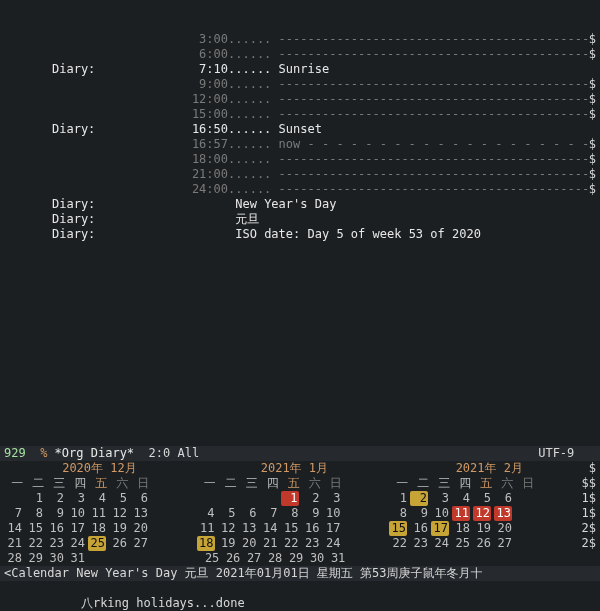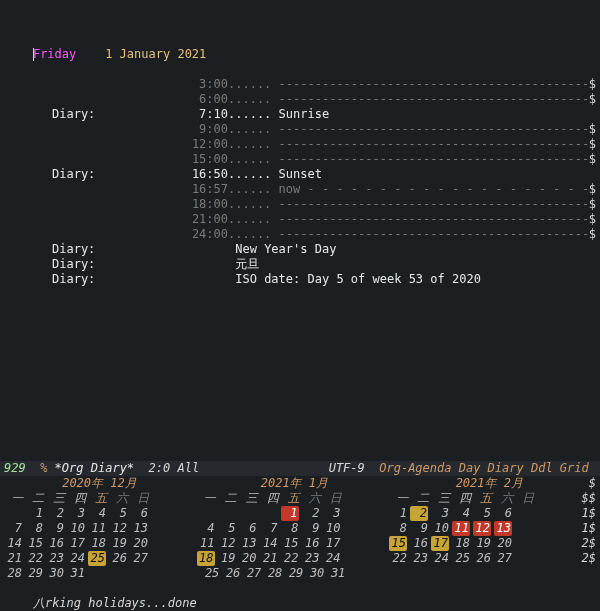--- a/index.html
+++ b/index.html
@@ -27,72 +27,70 @@
   .col-time   { width: 80px;  display:inline-block; text-align:right; padding-right:0; }
   .col-text   { flex:1; overflow:hidden; }
   .dollar { color:#d8d8d8; }
   .agenda .line { height:15px; }
   .cursor { display:inline-block; width:1px; height:13px; background:#d8d8d8; vertical-align:middle; margin-right:-1px; }
 
   .bottom {
     position:absolute; bottom:0; left:0; width:600px;
     background:#1c1f22;
     color:#d8d8d8;
-    font-style:italic;
   }
   .modeline {
     background:#262a2e; color:#d8d8d8; height:15px;
     display:flex; align-items:center; padding:0 4px; font-size:12px;
     white-space:pre;
   }
   .modeline .sep { flex:1; }
   .modeline .info { color:#d19a66; }
   .calendar { padding:0 4px; white-space:pre; }
   .cal-header-row { display:flex; gap:4px; }
   .cal-col { width:196px; white-space:pre; }
   .cal-title { color:#d19a66; text-align:center; }
   .wd-normal { color:#bfbfbf; }
   .wd-fri    { color:#d19a66; }
   .wd-sat    { color:#7a7a7a; }
   .day { display:inline-block; width:18px; text-align:right; margin-right:3px; }
   .d-normal { color:#bfbfbf; }
   .d-red { background:#c0392b; color:#fff; border-radius:2px; padding:0 1px; width:16px; }
   .d-yellow { background:#c7a436; color:#111; border-radius:2px; padding:0 1px; width:16px; }
-  .echo { padding:0 4px; white-space:pre; height:30px; }
+  .echo { padding:0 4px; white-space:pre; height:30px;margin-left:48px; }
   .end-marker { color:#d8d8d8; }
 </style>
 </head>
 <body>
 <div class="root">
 
 <div class="agenda">
-  <div class="line">
-    <span class="cursor"></span><span class="magenta">Friday</span><span>    </span><span class="yellow">1 January 2021</span>
-  </div>
   <div id="agenda-lines"><div class="line row"><span class="col-left "></span><span class="col-time grey">3:00</span><span class="grey">...... </span><span class="col-text grey">-----------------------------------------------------</span><span class="dollar">$</span></div><div class="line row"><span class="col-left "></span><span class="col-time grey">6:00</span><span class="grey">...... </span><span class="col-text grey">-----------------------------------------------------</span><span class="dollar">$</span></div><div class="line row"><span class="col-left white">Diary:</span><span class="col-time white">7:10</span><span class="white">...... </span><span class="col-text white">Sunrise</span></div><div class="line row"><span class="col-left "></span><span class="col-time grey">9:00</span><span class="grey">...... </span><span class="col-text grey">-----------------------------------------------------</span><span class="dollar">$</span></div><div class="line row"><span class="col-left "></span><span class="col-time grey">12:00</span><span class="grey">...... </span><span class="col-text grey">-----------------------------------------------------</span><span class="dollar">$</span></div><div class="line row"><span class="col-left "></span><span class="col-time grey">15:00</span><span class="grey">...... </span><span class="col-text grey">-----------------------------------------------------</span><span class="dollar">$</span></div><div class="line row"><span class="col-left white">Diary:</span><span class="col-time white">16:50</span><span class="white">...... </span><span class="col-text white">Sunset</span></div><div class="line row"><span class="col-left "></span><span class="col-time grey">16:57</span><span class="grey">...... </span><span class="col-text grey">now - - - - - - - - - - - - - - - - - - - - - - - - - -</span><span class="dollar">$</span></div><div class="line row"><span class="col-left "></span><span class="col-time grey">18:00</span><span class="grey">...... </span><span class="col-text grey">-----------------------------------------------------</span><span class="dollar">$</span></div><div class="line row"><span class="col-left "></span><span class="col-time grey">21:00</span><span class="grey">...... </span><span class="col-text grey">-----------------------------------------------------</span><span class="dollar">$</span></div><div class="line row"><span class="col-left "></span><span class="col-time grey">24:00</span><span class="grey">...... </span><span class="col-text grey">-----------------------------------------------------</span><span class="dollar">$</span></div><div class="line row"><span class="col-left white">Diary:</span><span class="col-time white"></span><span class="white"> </span><span class="col-text white">New Year's Day</span></div><div class="line row"><span class="col-left white">Diary:</span><span class="col-time white"></span><span class="white"> </span><span class="col-text white">元旦</span></div><div class="line row"><span class="col-left white">Diary:</span><span class="col-time white"></span><span class="white"> </span><span class="col-text white">ISO date: Day 5 of week 53 of 2020</span></div></div>
 </div>
 
 <div class="bottom">
   <div class="modeline">
     <span class="green">929</span>
     <span>  </span>
     <span class="orange">%</span>
     <span> </span>
     <span class="white">*Org Diary*</span>
     <span>  </span>
     <span>2:0</span>
     <span> </span>
     <span>All</span>
     <span class="sep"></span>
     <span>UTF-9</span>
     <span>  </span>
-    <span class="info">Org-Agenda Day Diary Ddl Grid</span>
     <span> </span>
   </div>
 
   <div class="calendar" id="calendar-root"><div class="cal-header-row"><div class="cal-col cal-title">2020年 12月</div><div class="cal-col cal-title">2021年 1月</div><div class="cal-col cal-title">2021年 2月</div><span class="end-marker">$</span></div><div class="cal-header-row"><div class="cal-col"><span class="day wd-normal"> 一</span><span class="day wd-normal"> 二</span><span class="day wd-normal"> 三</span><span class="day wd-normal"> 四</span><span class="day wd-fri"> 五</span><span class="day wd-sat"> 六</span><span class="day wd-sat"> 日</span></div><div class="cal-col"><span class="day wd-normal"> 一</span><span class="day wd-normal"> 二</span><span class="day wd-normal"> 三</span><span class="day wd-normal"> 四</span><span class="day wd-fri"> 五</span><span class="day wd-sat"> 六</span><span class="day wd-sat"> 日</span></div><div class="cal-col"><span class="day wd-normal"> 一</span><span class="day wd-normal"> 二</span><span class="day wd-normal"> 三</span><span class="day wd-normal"> 四</span><span class="day wd-fri"> 五</span><span class="day wd-sat"> 六</span><span class="day wd-sat"> 日</span></div><span class="end-marker">$$</span></div><div class="cal-header-row"><div class="cal-col"><span class="day d-normal" style="visibility: hidden;">  </span><span class="day d-normal"> 1</span><span class="day d-normal"> 2</span><span class="day d-normal"> 3</span><span class="day d-normal"> 4</span><span class="day d-normal"> 5</span><span class="day d-normal"> 6</span></div><div class="cal-col"><span class="day d-normal" style="visibility: hidden;">  </span><span class="day d-normal" style="visibility: hidden;">  </span><span class="day d-normal" style="visibility: hidden;">  </span><span class="day d-normal" style="visibility: hidden;">  </span><span class="day d-red"> 1</span><span class="day d-normal"> 2</span><span class="day d-normal"> 3</span></div><div class="cal-col"><span class="day d-normal"> 1</span><span class="day d-yellow"> 2</span><span class="day d-normal"> 3</span><span class="day d-normal"> 4</span><span class="day d-normal"> 5</span><span class="day d-normal"> 6</span><span class="day d-normal" style="visibility: hidden;">  </span></div><span class="end-marker">1$</span></div><div class="cal-header-row"><div class="cal-col"><span class="day d-normal"> 7</span><span class="day d-normal"> 8</span><span class="day d-normal"> 9</span><span class="day d-normal">10</span><span class="day d-normal">11</span><span class="day d-normal">12</span><span class="day d-normal">13</span></div><div class="cal-col"><span class="day d-normal"> 4</span><span class="day d-normal"> 5</span><span class="day d-normal"> 6</span><span class="day d-normal"> 7</span><span class="day d-normal"> 8</span><span class="day d-normal"> 9</span><span class="day d-normal">10</span></div><div class="cal-col"><span class="day d-normal"> 8</span><span class="day d-normal"> 9</span><span class="day d-normal">10</span><span class="day d-red">11</span><span class="day d-red">12</span><span class="day d-red">13</span><span class="day d-normal" style="visibility: hidden;">  </span></div><span class="end-marker">1$</span></div><div class="cal-header-row"><div class="cal-col"><span class="day d-normal">14</span><span class="day d-normal">15</span><span class="day d-normal">16</span><span class="day d-normal">17</span><span class="day d-normal">18</span><span class="day d-normal">19</span><span class="day d-normal">20</span></div><div class="cal-col"><span class="day d-normal">11</span><span class="day d-normal">12</span><span class="day d-normal">13</span><span class="day d-normal">14</span><span class="day d-normal">15</span><span class="day d-normal">16</span><span class="day d-normal">17</span></div><div class="cal-col"><span class="day d-yellow">15</span><span class="day d-normal">16</span><span class="day d-yellow">17</span><span class="day d-normal">18</span><span class="day d-normal">19</span><span class="day d-normal">20</span><span class="day d-normal" style="visibility: hidden;">  </span></div><span class="end-marker">2$</span></div><div class="cal-header-row"><div class="cal-col"><span class="day d-normal">21</span><span class="day d-normal">22</span><span class="day d-normal">23</span><span class="day d-normal">24</span><span class="day d-yellow">25</span><span class="day d-normal">26</span><span class="day d-normal">27</span></div><div class="cal-col"><span class="day d-yellow">18</span><span class="day d-normal">19</span><span class="day d-normal">20</span><span class="day d-normal">21</span><span class="day d-normal">22</span><span class="day d-normal">23</span><span class="day d-normal">24</span></div><div class="cal-col"><span class="day d-normal">22</span><span class="day d-normal">23</span><span class="day d-normal">24</span><span class="day d-normal">25</span><span class="day d-normal">26</span><span class="day d-normal">27</span><span class="day d-normal" style="visibility: hidden;">  </span></div><span class="end-marker">2$</span></div><div class="cal-header-row"><div class="cal-col"><span class="day d-normal">28</span><span class="day d-normal">29</span><span class="day d-normal">30</span><span class="day d-normal">31</span><span class="day d-normal" style="visibility: hidden;">  </span><span class="day d-normal" style="visibility: hidden;">  </span><span class="day d-normal" style="visibility: hidden;">  </span></div><div class="cal-col"><span class="day d-normal">25</span><span class="day d-normal">26</span><span class="day d-normal">27</span><span class="day d-normal">28</span><span class="day d-normal">29</span><span class="day d-normal">30</span><span class="day d-normal">31</span></div><div class="cal-col"><span class="day d-normal" style="visibility: hidden;">  </span><span class="day d-normal" style="visibility: hidden;">  </span><span class="day d-normal" style="visibility: hidden;">  </span><span class="day d-normal" style="visibility: hidden;">  </span><span class="day d-normal" style="visibility: hidden;">  </span><span class="day d-normal" style="visibility: hidden;">  </span><span class="day d-normal" style="visibility: hidden;">  </span></div><span class="end-marker"></span></div></div>
 
+  <div class="modeline">
+    <span>&lt;Calendar New Year's Day 元旦 2021年01月01日 星期五 第53周庚子鼠年冬月十</span>
+  </div>
   <div class="echo">
     <span>八rking holidays...done</span>
   </div>
 </div>
 
 </div>
 
 </body></html>

